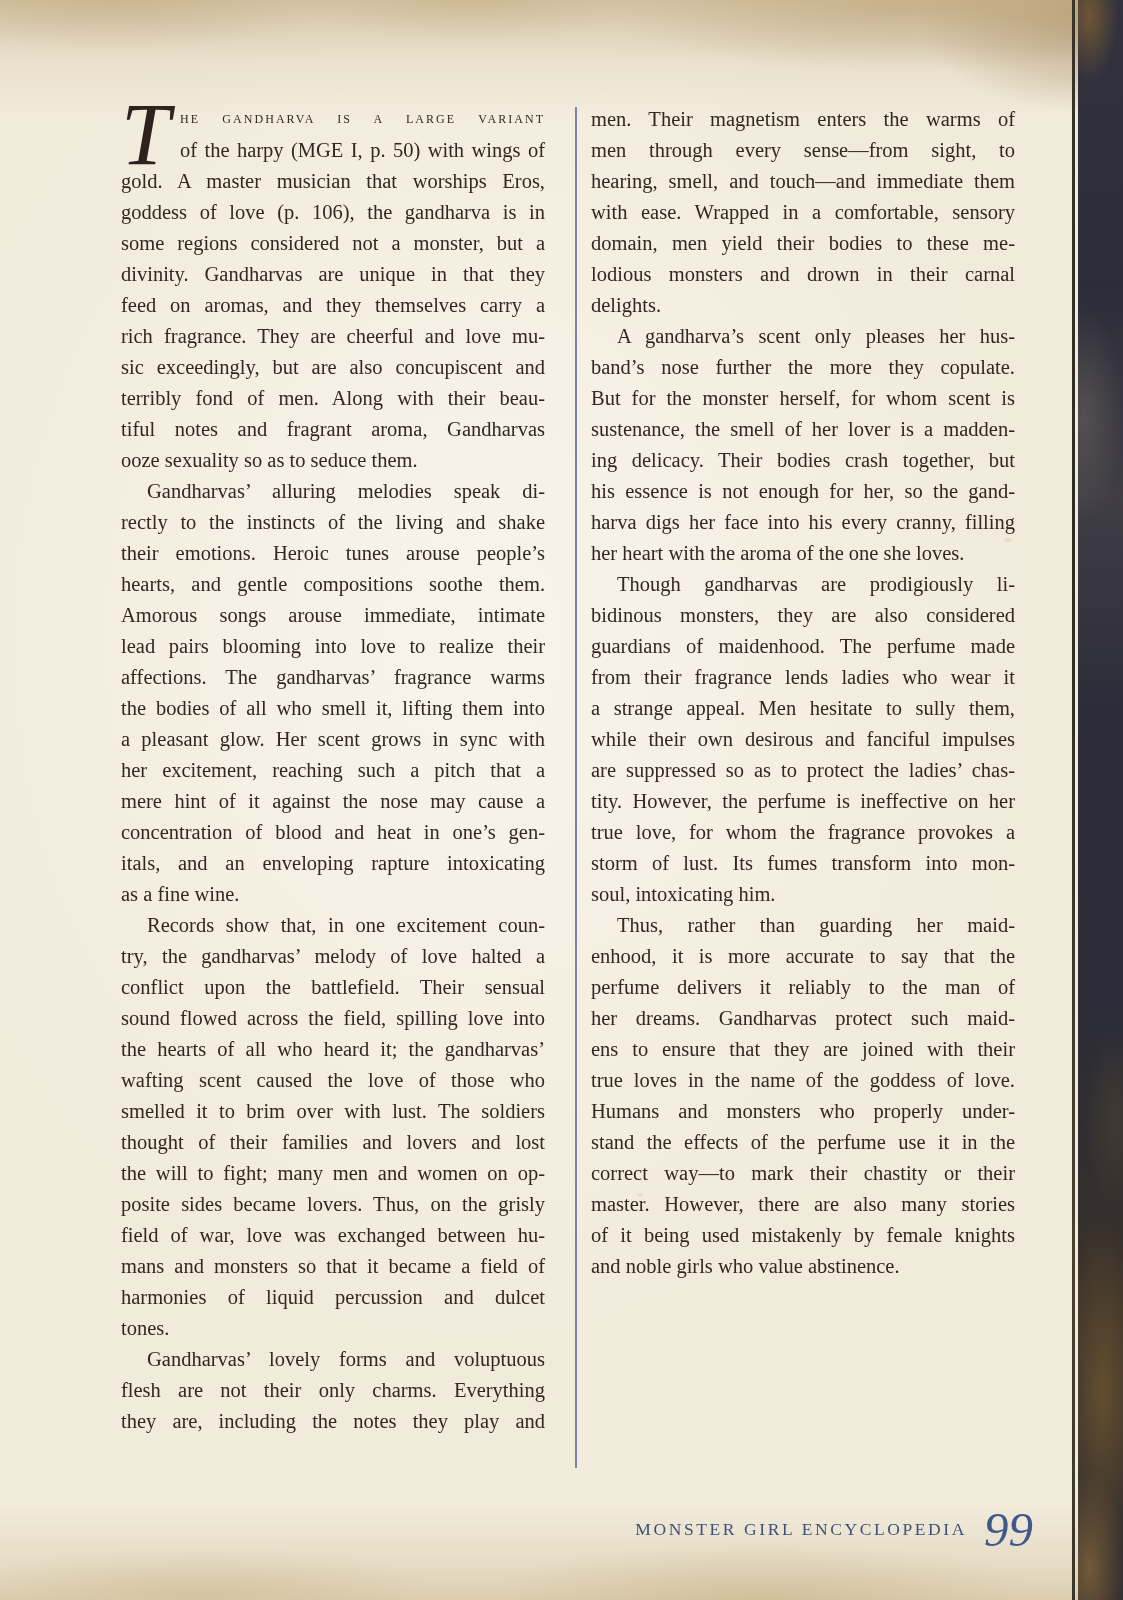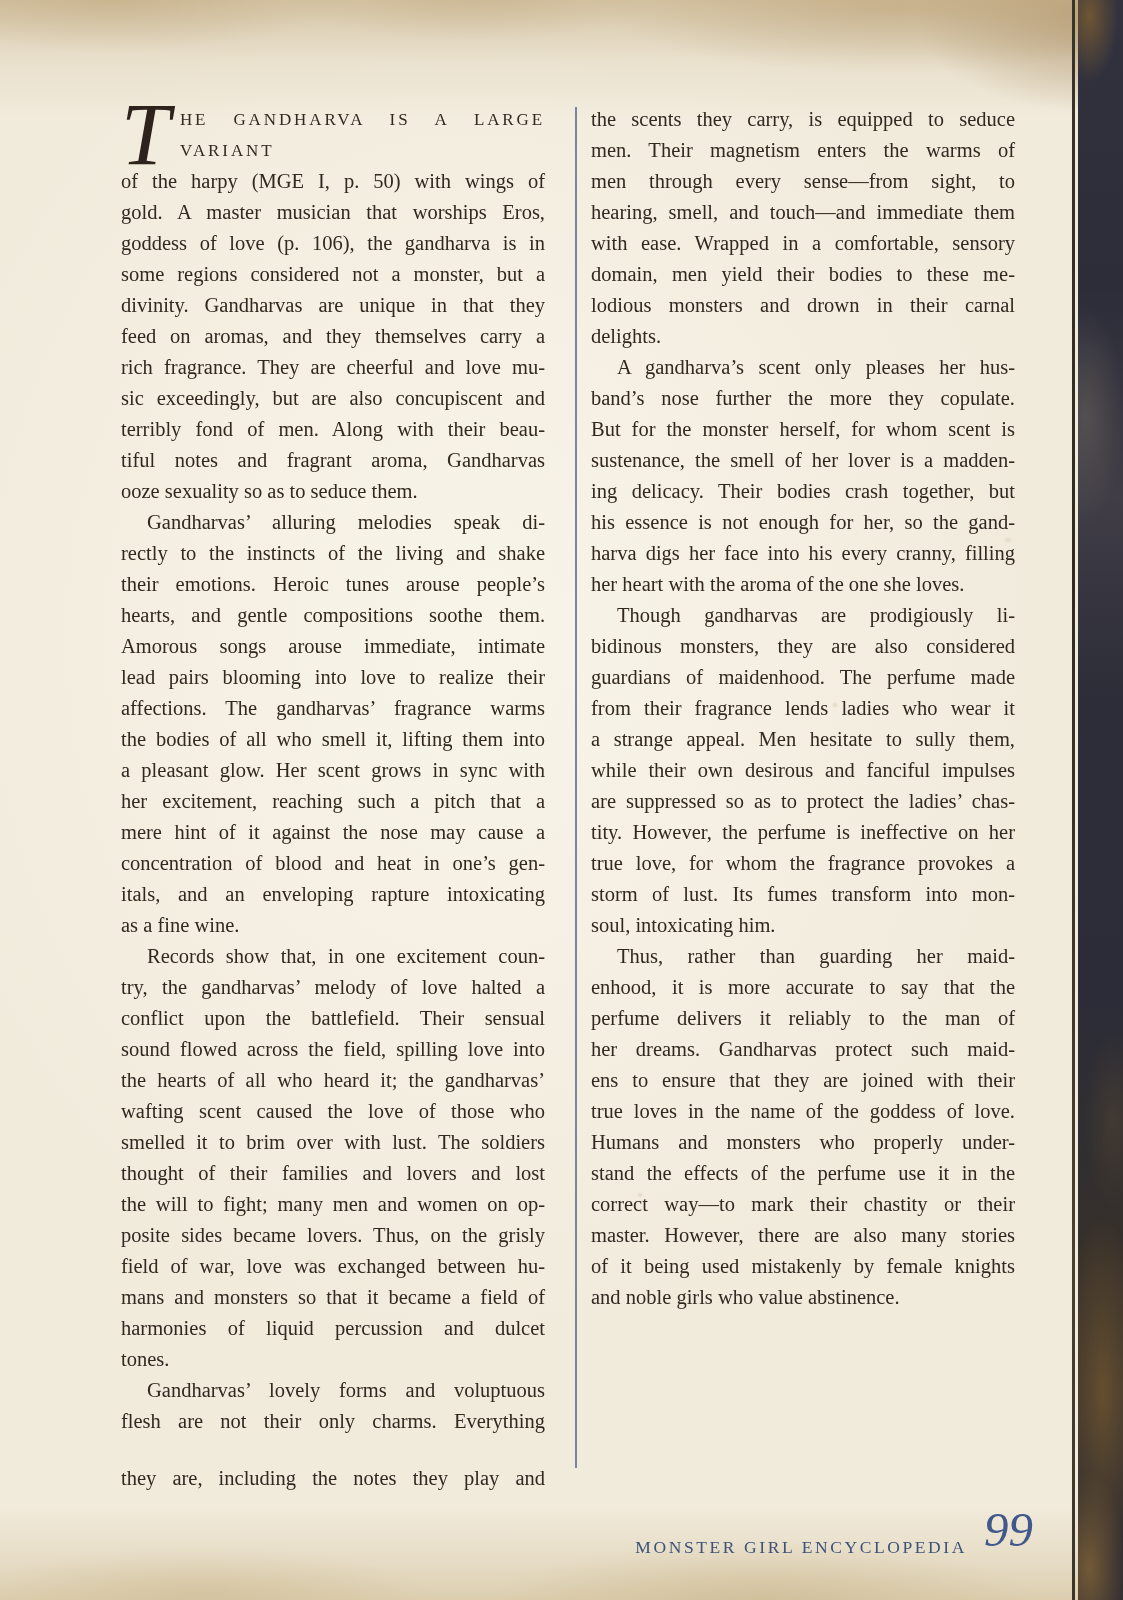--- a/index.html
+++ b/index.html
@@ -54,30 +54,30 @@
   .divider {
     position:absolute; left:575px; top:107px; width:2px; height:1361px;
     background:#64719b; opacity:.85;
   }
   
   .col { position:absolute; top:104px; width:424px; font-size:20.5px; line-height:31px; }
   .col-left  { left:121px; }
   .col-right { left:591px; }
   .tline { text-align:justify; text-align-last:justify; }
   .para .tline:last-of-type { text-align-last:left; }
-  .para-cont .tline:last-of-type { text-align-last:justify;margin-top:26px; }
+  .para-cont .tline:last-of-type { text-align-last:justify; }
   .para-indent .tline:first-of-type { text-indent:26px; }
-  .para-lead .tline:first-of-type { font-size:17px; letter-spacing:.17em; }
+  .para-lead .tline:first-of-type { font-size:12px; letter-spacing:.17em; }
   .dropcap {
     float:left; font-style:italic;
     font-size:88px; line-height:62px; height:62px;
     padding:0 10px 0 0; color:#2d231c;
   }
   
-  .footer { position:absolute; right:90px; bottom:42px; display:flex; align-items:flex-end; gap:17px; }
+  .footer { position:absolute; right:90px; bottom:42px; display:flex; align-items:center; gap:17px; }
   .book-title { font-size:17.5px; letter-spacing:2.6px; color:#3d5279; }
   .page-num { font-size:49px; font-style:italic; color:#41588c; }
 </style>
 </head>
 <body>
 
 <div class="page">
   <div class="stain-top"></div>
   <div class="stain-bottom"></div>
   <div class="edge-line"></div>
@@ -134,21 +134,20 @@
       </section>
     <section class="para para-indent para-cont">
         <div class="tline">Gandharvas’ lovely forms and voluptuous</div>
         <div class="tline">flesh are not their only charms. Everything</div>
         <div class="tline">they are, including the notes they play and</div>
       </section>
   </div>
 
   <div class="col col-right">
     <section class="para">
-        <div class="tline">the scents they carry, is equipped to seduce</div>
         <div class="tline">men. Their magnetism enters the warms of</div>
         <div class="tline">men through every sense—from sight, to</div>
         <div class="tline">hearing, smell, and touch—and immediate them</div>
         <div class="tline">with ease. Wrapped in a comfortable, sensory</div>
         <div class="tline">domain, men yield their bodies to these me-</div>
         <div class="tline">lodious monsters and drown in their carnal</div>
         <div class="tline">delights.</div>
       </section>
     <section class="para para-indent">
         <div class="tline">A gandharva’s scent only pleases her hus-</div>

